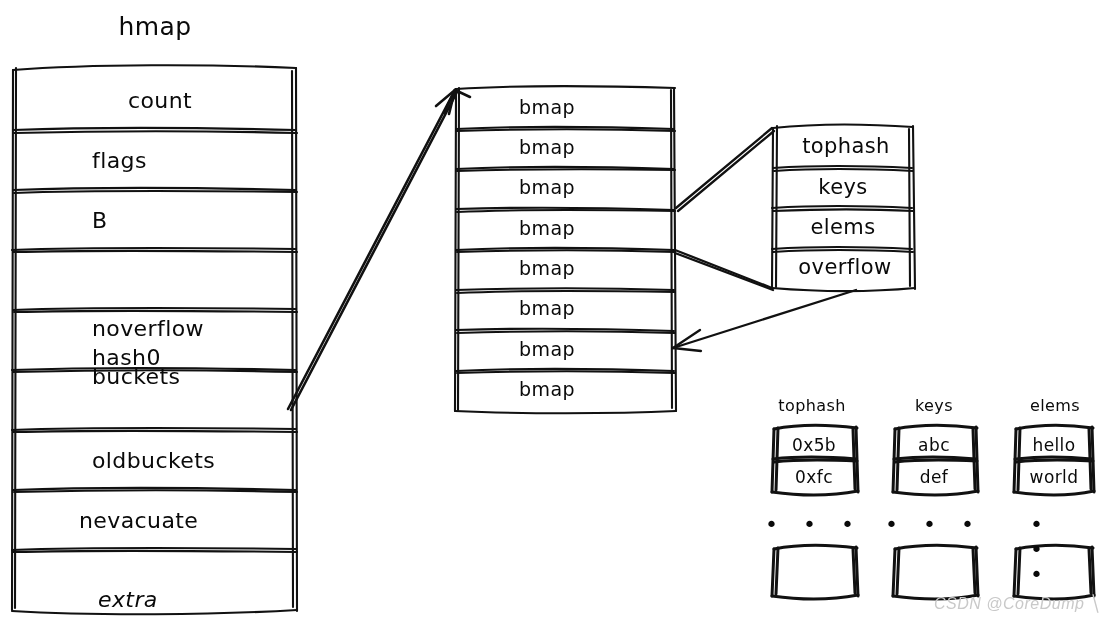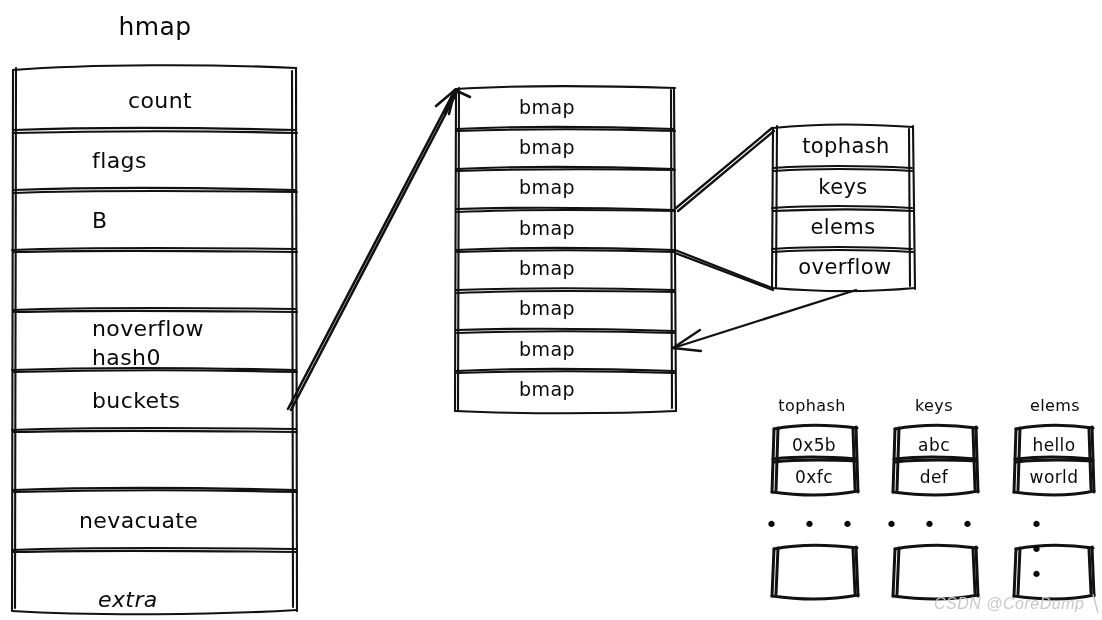--- a/index.html
+++ b/index.html
@@ -196,21 +196,22 @@
     </g>
   </svg>
 
   <div class="lbl title center" style="left:155px;top:12px;">hmap</div>
 
   <div class="lbl row-lbl" style="left:92px;top:88px;margin-left:36px;">count</div>
   <div class="lbl row-lbl" style="left:92px;top:148px;">flags</div>
   <div class="lbl row-lbl" style="left:92px;top:208px;">B</div>
   <div class="lbl row-lbl" style="left:92px;top:268px;margin-top:48px;">noverflow</div>
   <div class="lbl row-lbl" style="left:92px;top:345px;">hash0</div>
-  <div class="lbl row-lbl" style="left:92px;top:388px;">buckets</div>
+  <div class="lbl row-lbl" style="left:92px;top:364px;">buckets</div>
+  <div class="lbl row-lbl" style="left:92px;top:448px;">oldbuckets</div>
   <div class="lbl row-lbl" style="left:79px;top:508px;">nevacuate</div>
   <div class="lbl row-lbl" style="left:98px;top:587px;font-style:italic;">extra</div>
 
   <div class="lbl bmap-lbl center" style="left:547px;top:96px;">bmap</div>
   <div class="lbl bmap-lbl center" style="left:547px;top:136px;">bmap</div>
   <div class="lbl bmap-lbl center" style="left:547px;top:176px;">bmap</div>
   <div class="lbl bmap-lbl center" style="left:547px;top:217px;">bmap</div>
   <div class="lbl bmap-lbl center" style="left:547px;top:257px;">bmap</div>
   <div class="lbl bmap-lbl center" style="left:547px;top:297px;">bmap</div>
   <div class="lbl bmap-lbl center" style="left:547px;top:338px;">bmap</div>

